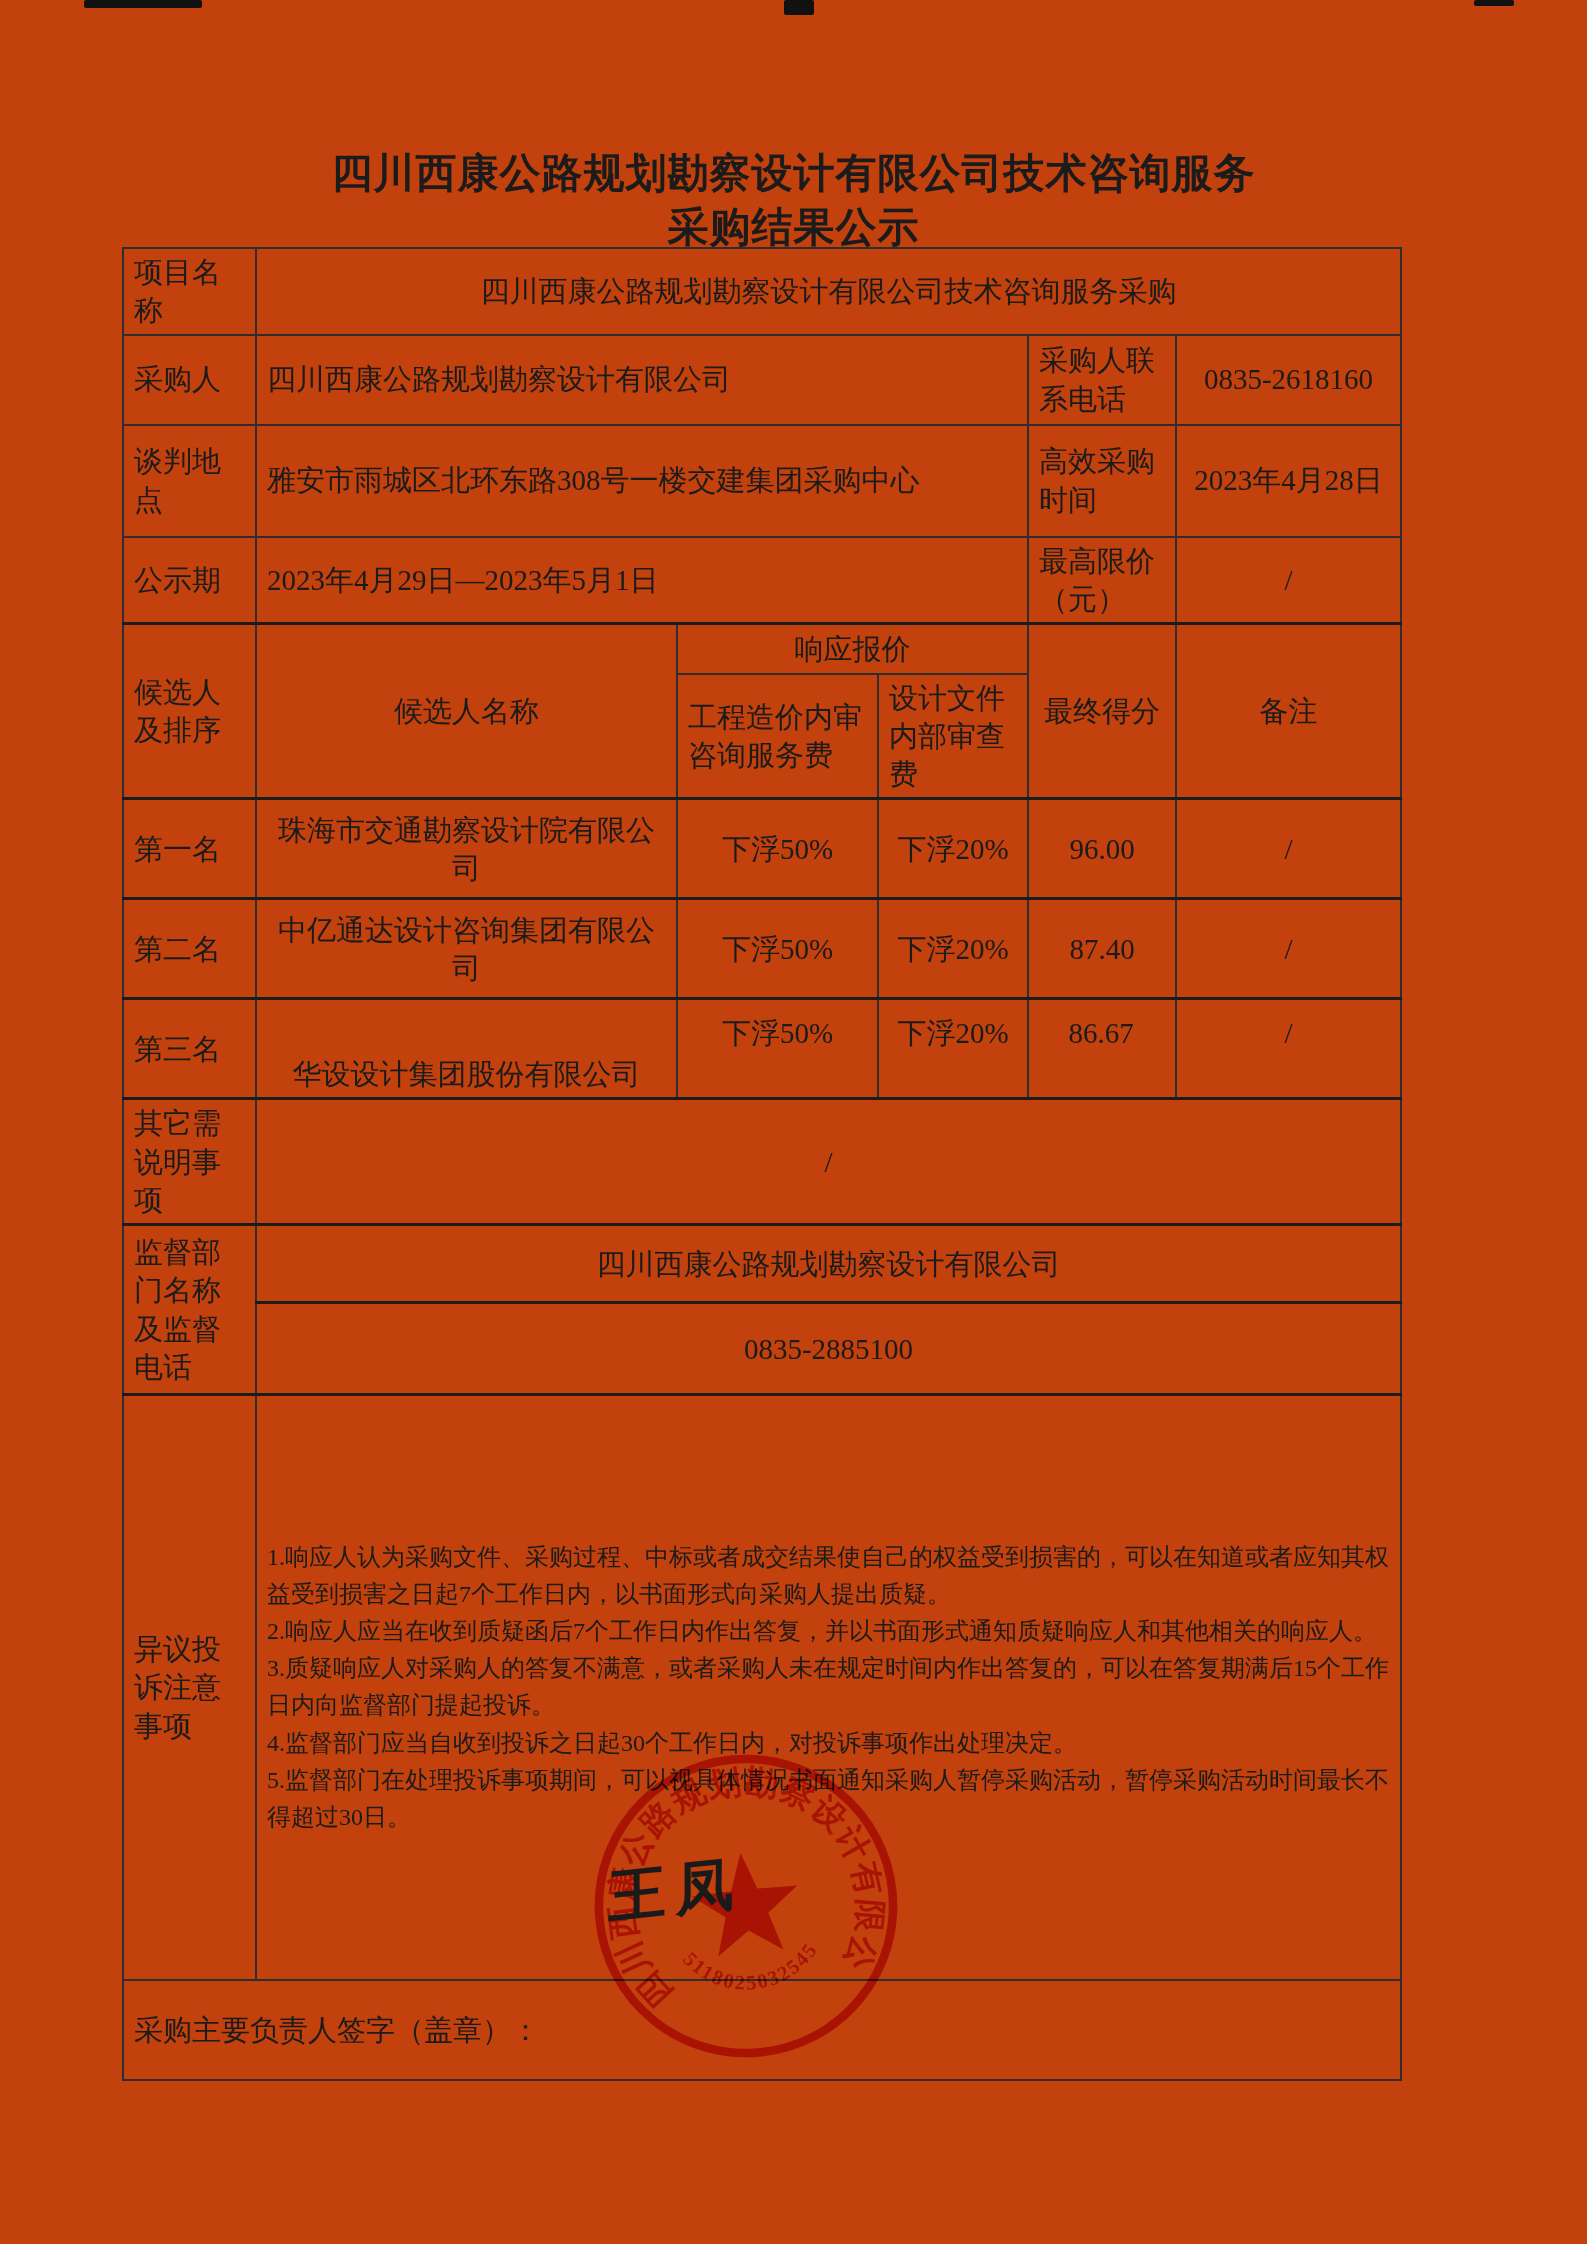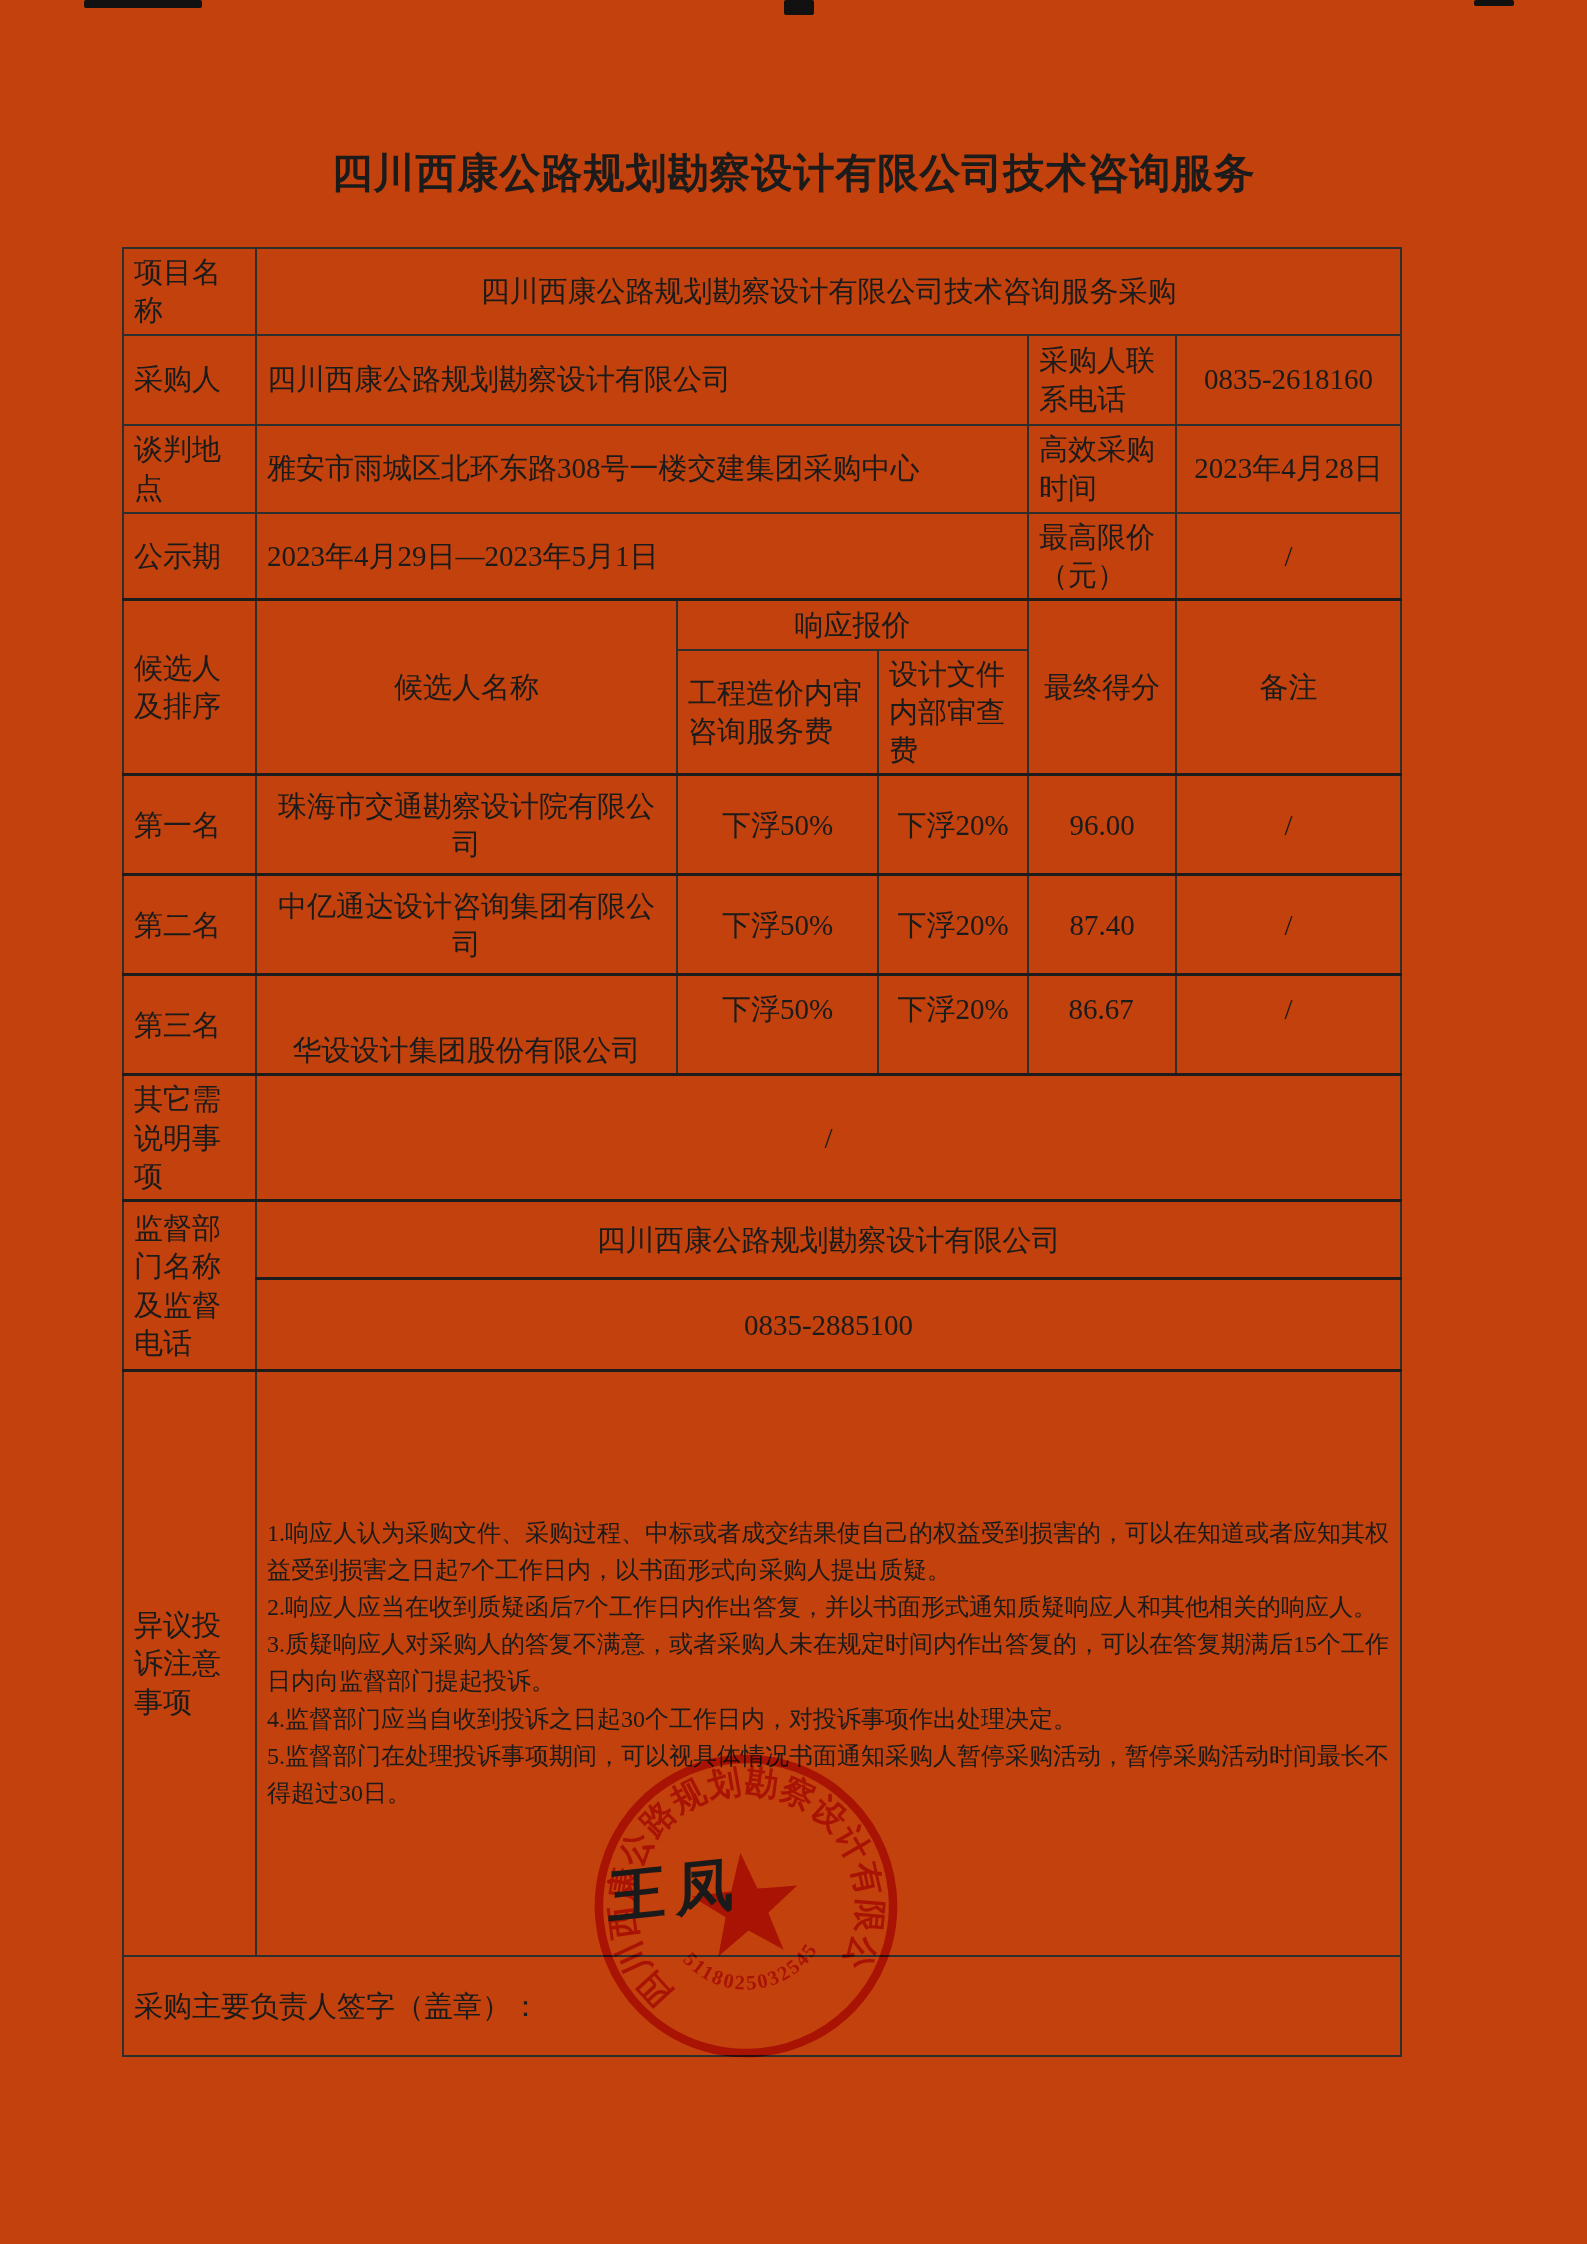--- a/index.html
+++ b/index.html
@@ -16,21 +16,21 @@
   .doc-title { position:absolute; top:146px; left:0; width:100%; text-align:center;
     font-weight:700; font-size:41px; line-height:1.32; letter-spacing:1px; }
   table.doc { position:absolute; left:122px; top:247px; width:1278px;
     border-collapse:collapse; table-layout:fixed; }
   table.doc td { border:2px solid #2e2e2e; font-size:29px; line-height:1.32;
     padding:4px 10px; vertical-align:middle; word-break:break-all; }
   td.lab { padding:4px 8px; text-align:left; }
   td.cen { text-align:center; }
   td.lft { text-align:left; }
   tr.hv > td { border-top:3.5px solid #1c1c1c; }
-  tr.r1 { height:85px; } tr.r2 { height:90px; } tr.r3 { height:88px; }
+  tr.r1 { height:85px; } tr.r2 { height:90px; } tr.r3 { height:112px; }
   tr.r4 { height:85px; } tr.r5a { height:50px; } tr.r5b { height:104px; }
   tr.rc { height:100px; } tr.r9 { height:75px; }
   tr.r10a { height:78px; } tr.r10b { height:92px; }
   tr.r11 { height:585px; } tr.r12 { height:100px; }
   td.subhead { font-size:28px; padding:4px 2px; }
   td.objection-cell { padding:8px 14px; vertical-align:middle; }
   .obj-line { text-align:left; font-size:24px; line-height:1.55; }
   .sig-label { font-size:30px; }
   .signature { position:absolute; left:608px; top:1852px; z-index:3;
     font-size:58px; font-weight:600; color:#1a1a1a;
@@ -42,20 +42,21 @@
 <body>
 
 <div class="page">
 
   <div class="artifact" style="left:84px;top:0;width:118px;height:8px;"></div>
   <div class="artifact" style="left:784px;top:0;width:30px;height:15px;"></div>
   <div class="artifact" style="left:1474px;top:0;width:40px;height:6px;"></div>
 
   <div class="doc-title">
     <div>四川西康公路规划勘察设计有限公司技术咨询服务</div>
+    <div>采购结果公示</div>
   </div>
 
   <table class="doc">
     <colgroup>
       <col style="width:133px">
         <col style="width:421px">
         <col style="width:201px">
       <col style="width:150px">
         <col style="width:148px">
         <col style="width:225px">

